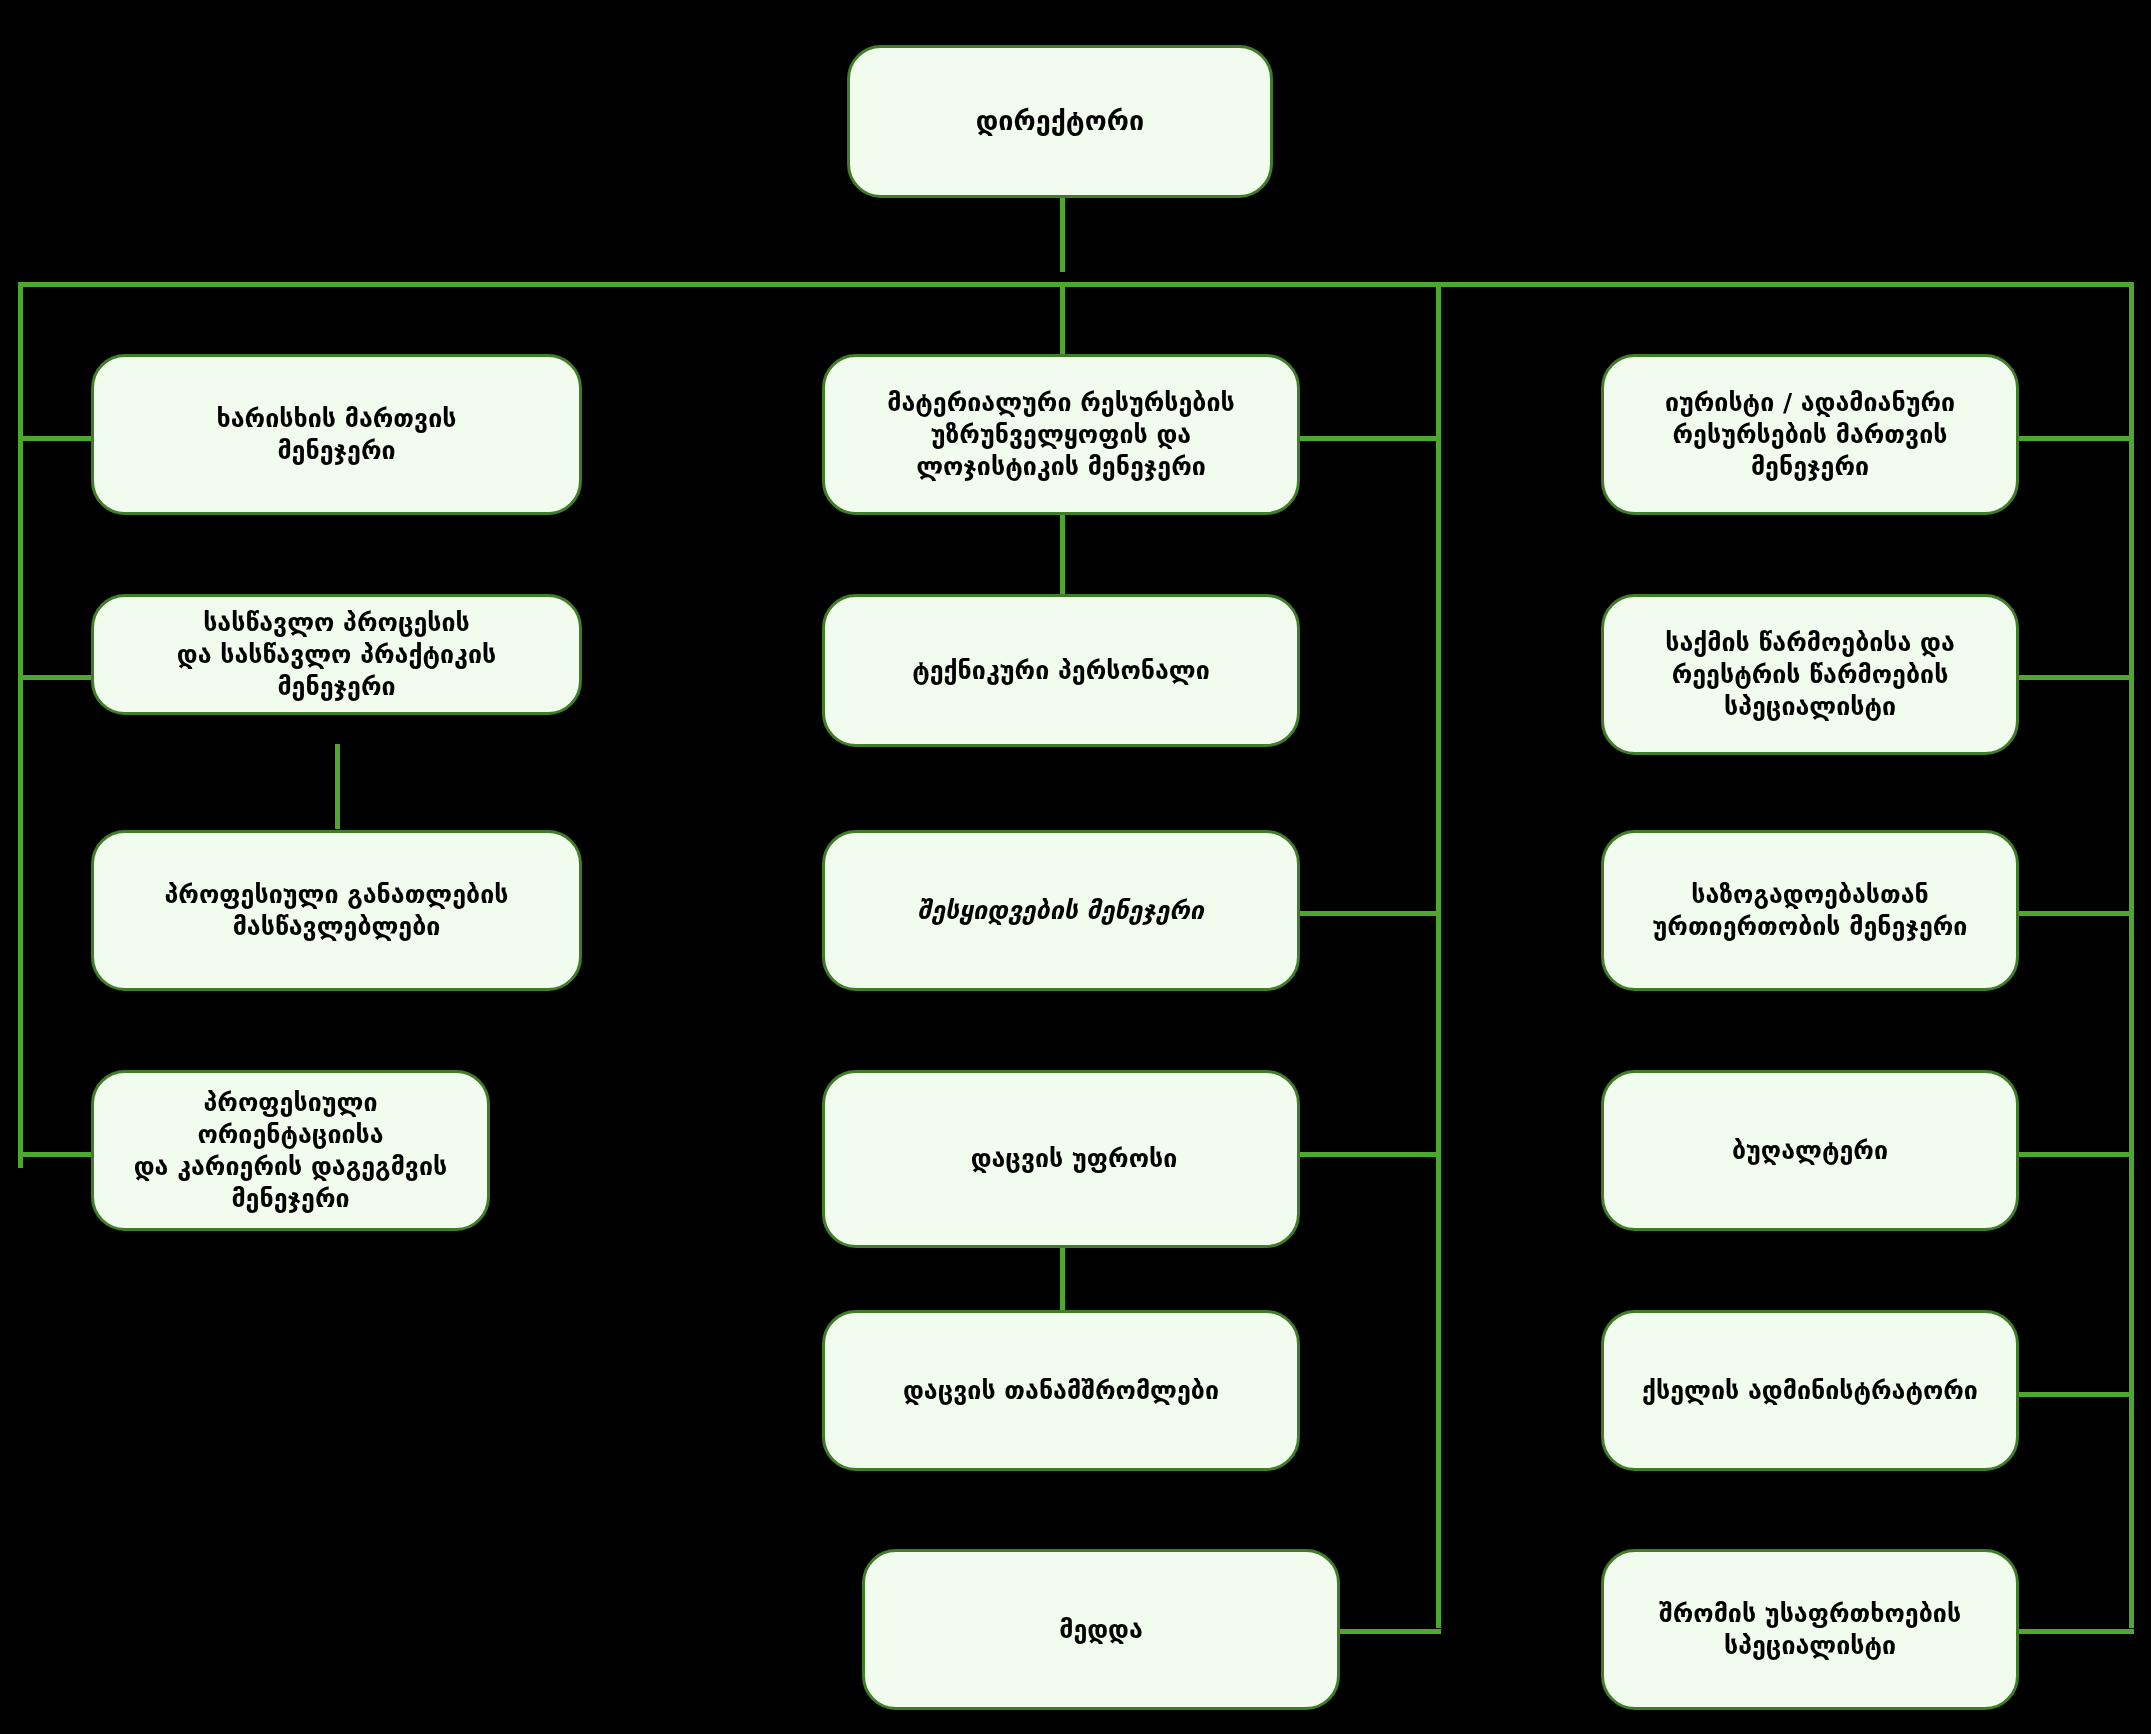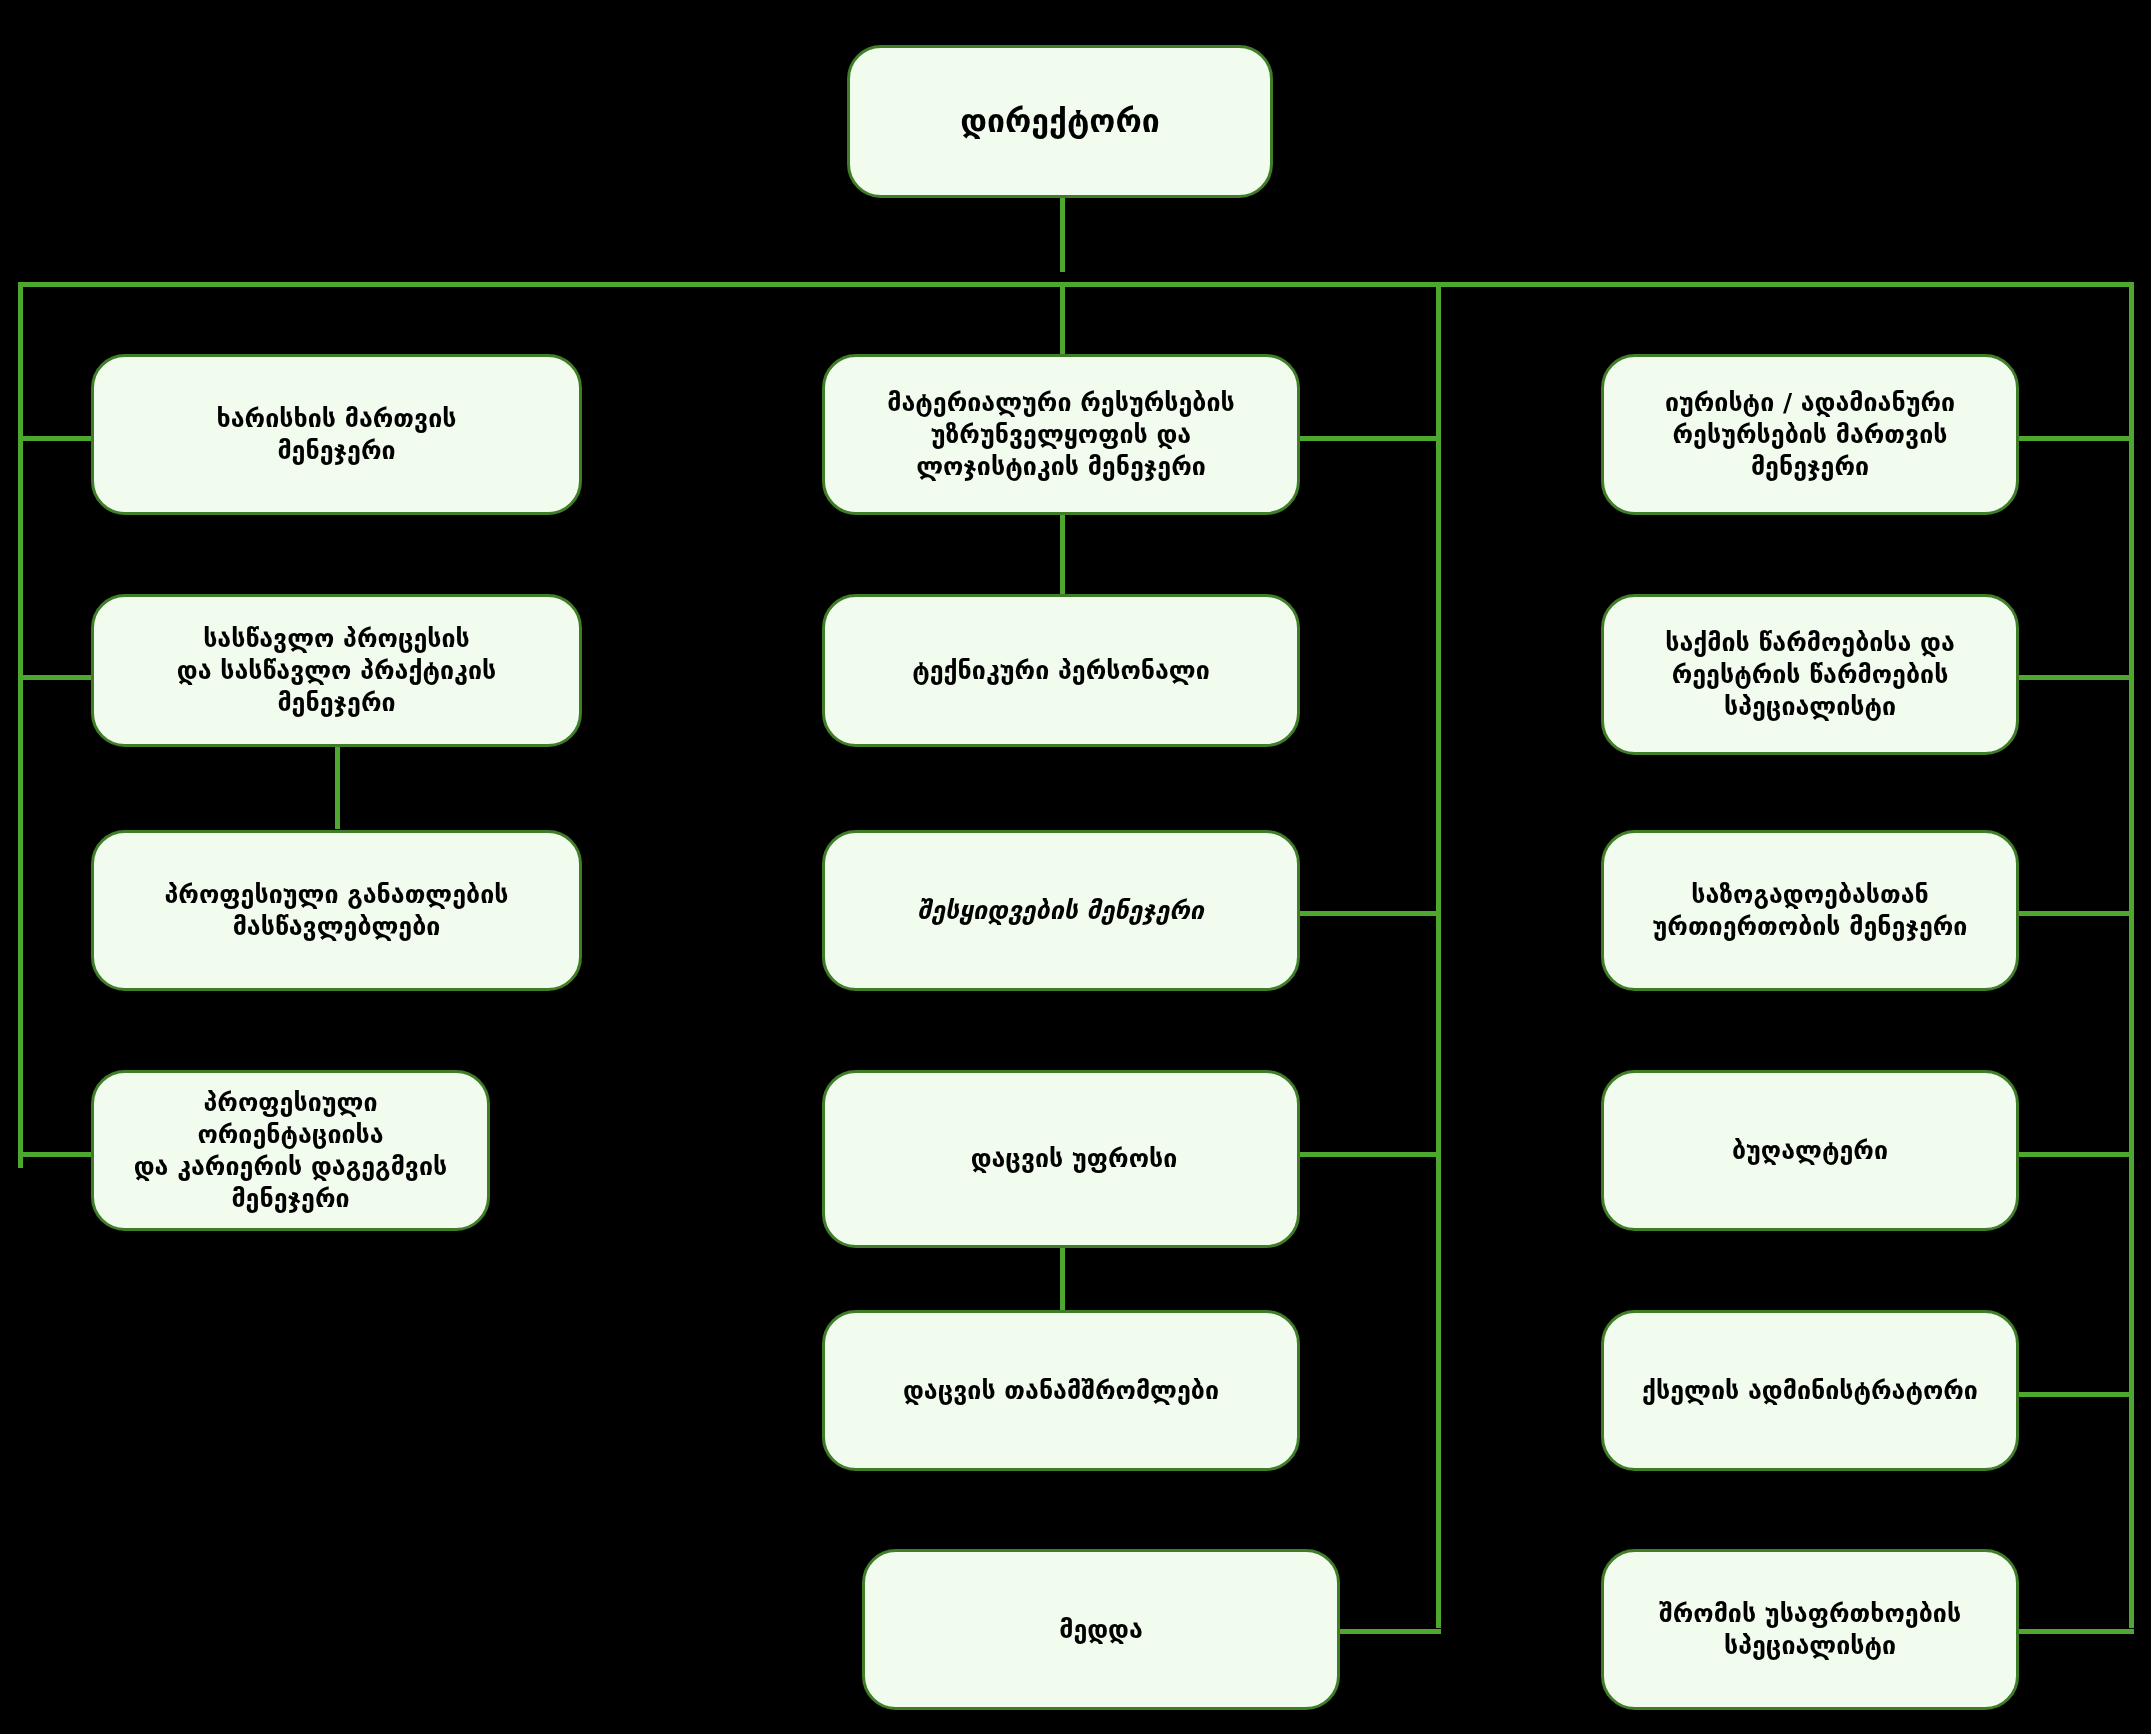--- a/index.html
+++ b/index.html
@@ -43,21 +43,21 @@
     line-height: 1.28;
     padding: 6px 18px;
     z-index: 3;
   }
   .node .label {
     display: block;
     width: 100%;
     white-space: pre-line;
   }
 
-  .node.root      { font-size: 32px; }
+  .node.root      { font-size: 27px; }
   .node.lvl2      { font-size: 25px; }
 </style>
 </head>
 <body>
 
 <div id="chart-root">
 
   <div class="conn v" style="left:1060px; top:197px; height:75px;"></div>
 
   <div class="conn h" style="left:18px; top:282px; width:2116px;"></div>
@@ -91,21 +91,21 @@
   <div class="conn h" style="left:2016px; top:1629px; width:118px;"></div>
 
   <div class="node root" style="left:847px; top:45px; width:426px; height:153px;">
     <span class="label">დირექტორი</span>
   </div>
 
   <div class="node lvl2" style="left:91px; top:354px; width:491px; height:161px;">
     <span class="label">ხარისხის მართვის
 მენეჯერი</span>
   </div>
-  <div class="node lvl2" style="left:91px; top:594px; width:491px; height:153px;">
+  <div class="node lvl2" style="left:91px; top:594px; width:491px; height:121px;">
     <span class="label">სასწავლო პროცესის
 და სასწავლო პრაქტიკის
 მენეჯერი</span>
   </div>
   <div class="node lvl2" style="left:91px; top:830px; width:491px; height:161px;">
     <span class="label">პროფესიული განათლების
 მასწავლებლები</span>
   </div>
   <div class="node lvl2" style="left:91px; top:1070px; width:399px; height:161px;">
     <span class="label">პროფესიული ორიენტაციისა

